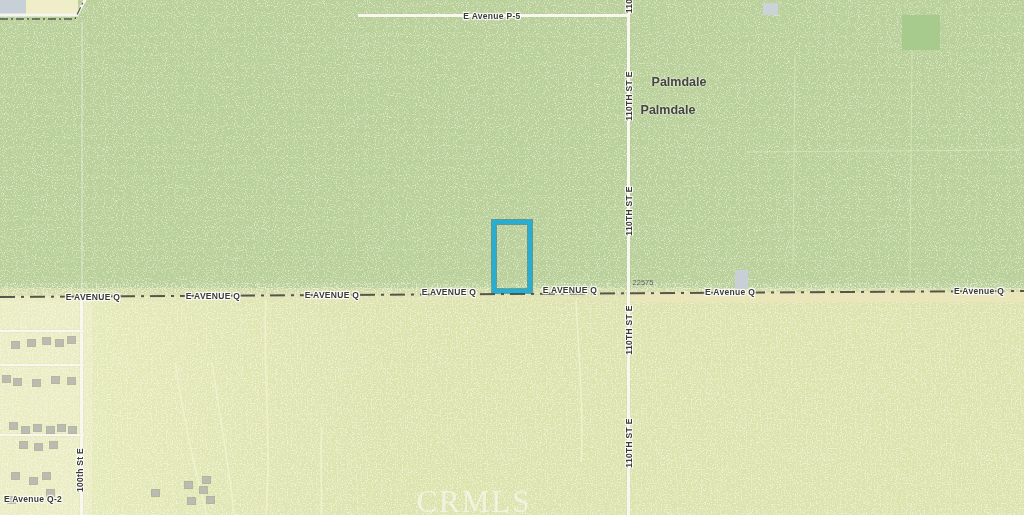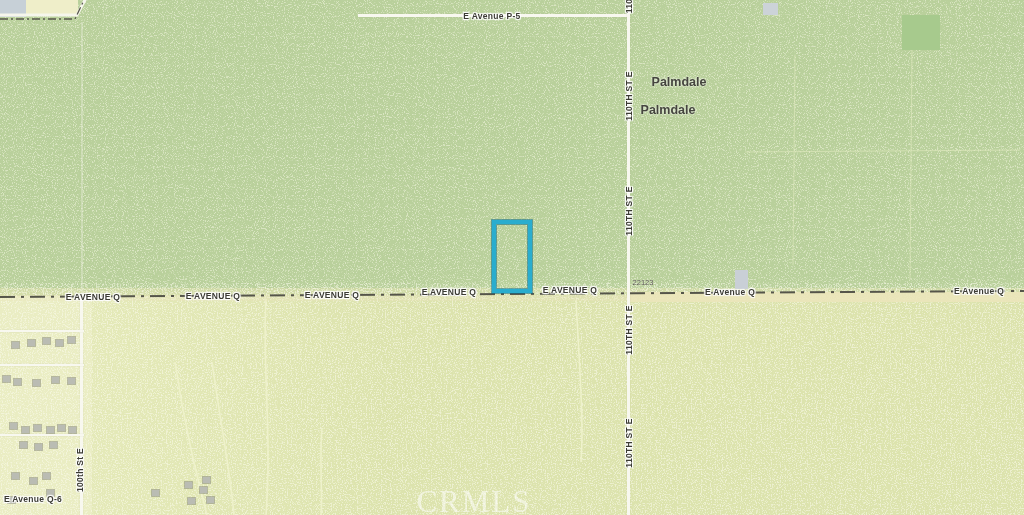--- a/index.html
+++ b/index.html
@@ -152,20 +152,20 @@
       <span class="lbl" style="left: 629px; top: 330px; transform: translate(-50%, -50%) rotate(-90deg);">110TH ST E</span>
       <span class="lbl" style="left: 629px; top: 443px; transform: translate(-50%, -50%) rotate(-90deg);">110TH ST E</span>
       <span class="lbl" style="left: 80px; top: 470px; transform: translate(-50%, -50%) rotate(-90deg);">100th St E</span>
       <span class="lbl" style="left: 93px; top: 297px; transform: translate(-50%, -50%);">E AVENUE Q</span>
       <span class="lbl" style="left: 213px; top: 296px; transform: translate(-50%, -50%);">E AVENUE Q</span>
       <span class="lbl" style="left: 332px; top: 295px; transform: translate(-50%, -50%);">E AVENUE Q</span>
       <span class="lbl" style="left: 449px; top: 292px; transform: translate(-50%, -50%);">E AVENUE Q</span>
       <span class="lbl" style="left: 570px; top: 290px; transform: translate(-50%, -50%);">E AVENUE Q</span>
       <span class="lbl" style="left: 730px; top: 292px; transform: translate(-50%, -50%);">E Avenue Q</span>
       <span class="lbl" style="left: 979px; top: 291px; transform: translate(-50%, -50%);">E Avenue Q</span>
-      <span class="lbl" style="left: 33px; top: 499px; transform: translate(-50%, -50%);">E Avenue Q-6</span>
-      <span class="lbl muted" style="font-size: 7.5px; left: 643px; top: 283px; transform: translate(-50%, -50%);">22123</span>
+      <span class="lbl" style="left: 33px; top: 499px; transform: translate(-50%, -50%);">E Avenue Q-2</span>
+      <span class="lbl muted" style="font-size: 7.5px; left: 643px; top: 283px; transform: translate(-50%, -50%);">22575</span>
       <span class="city" style="left: 679px; top: 82px;">Palmdale</span>
       <span class="city" style="left: 668px; top: 110px;">Palmdale</span>
     </div>
 
   <div class="watermark">CRMLS</div>
 </div>
 
 </body></html>

